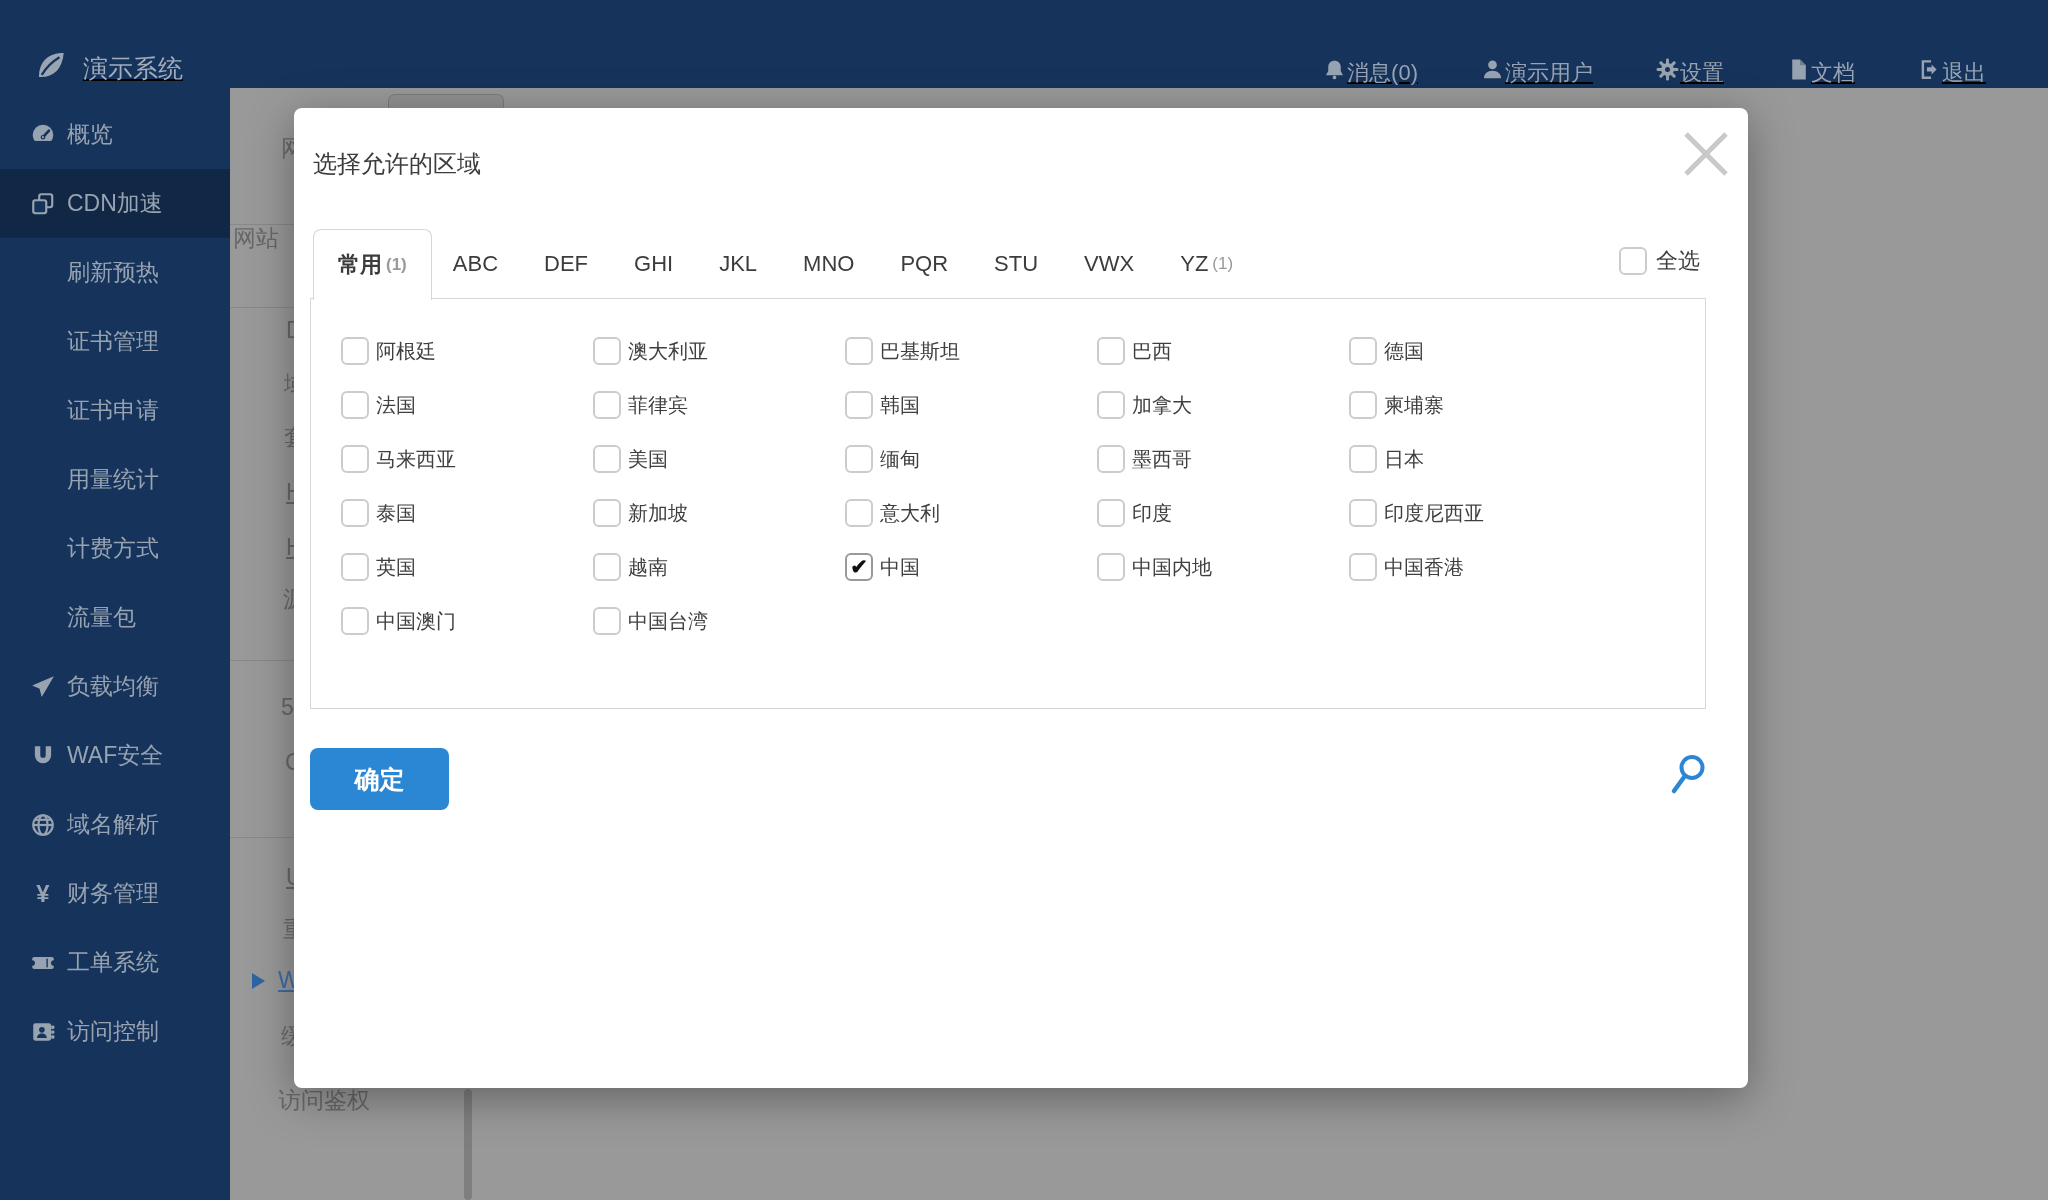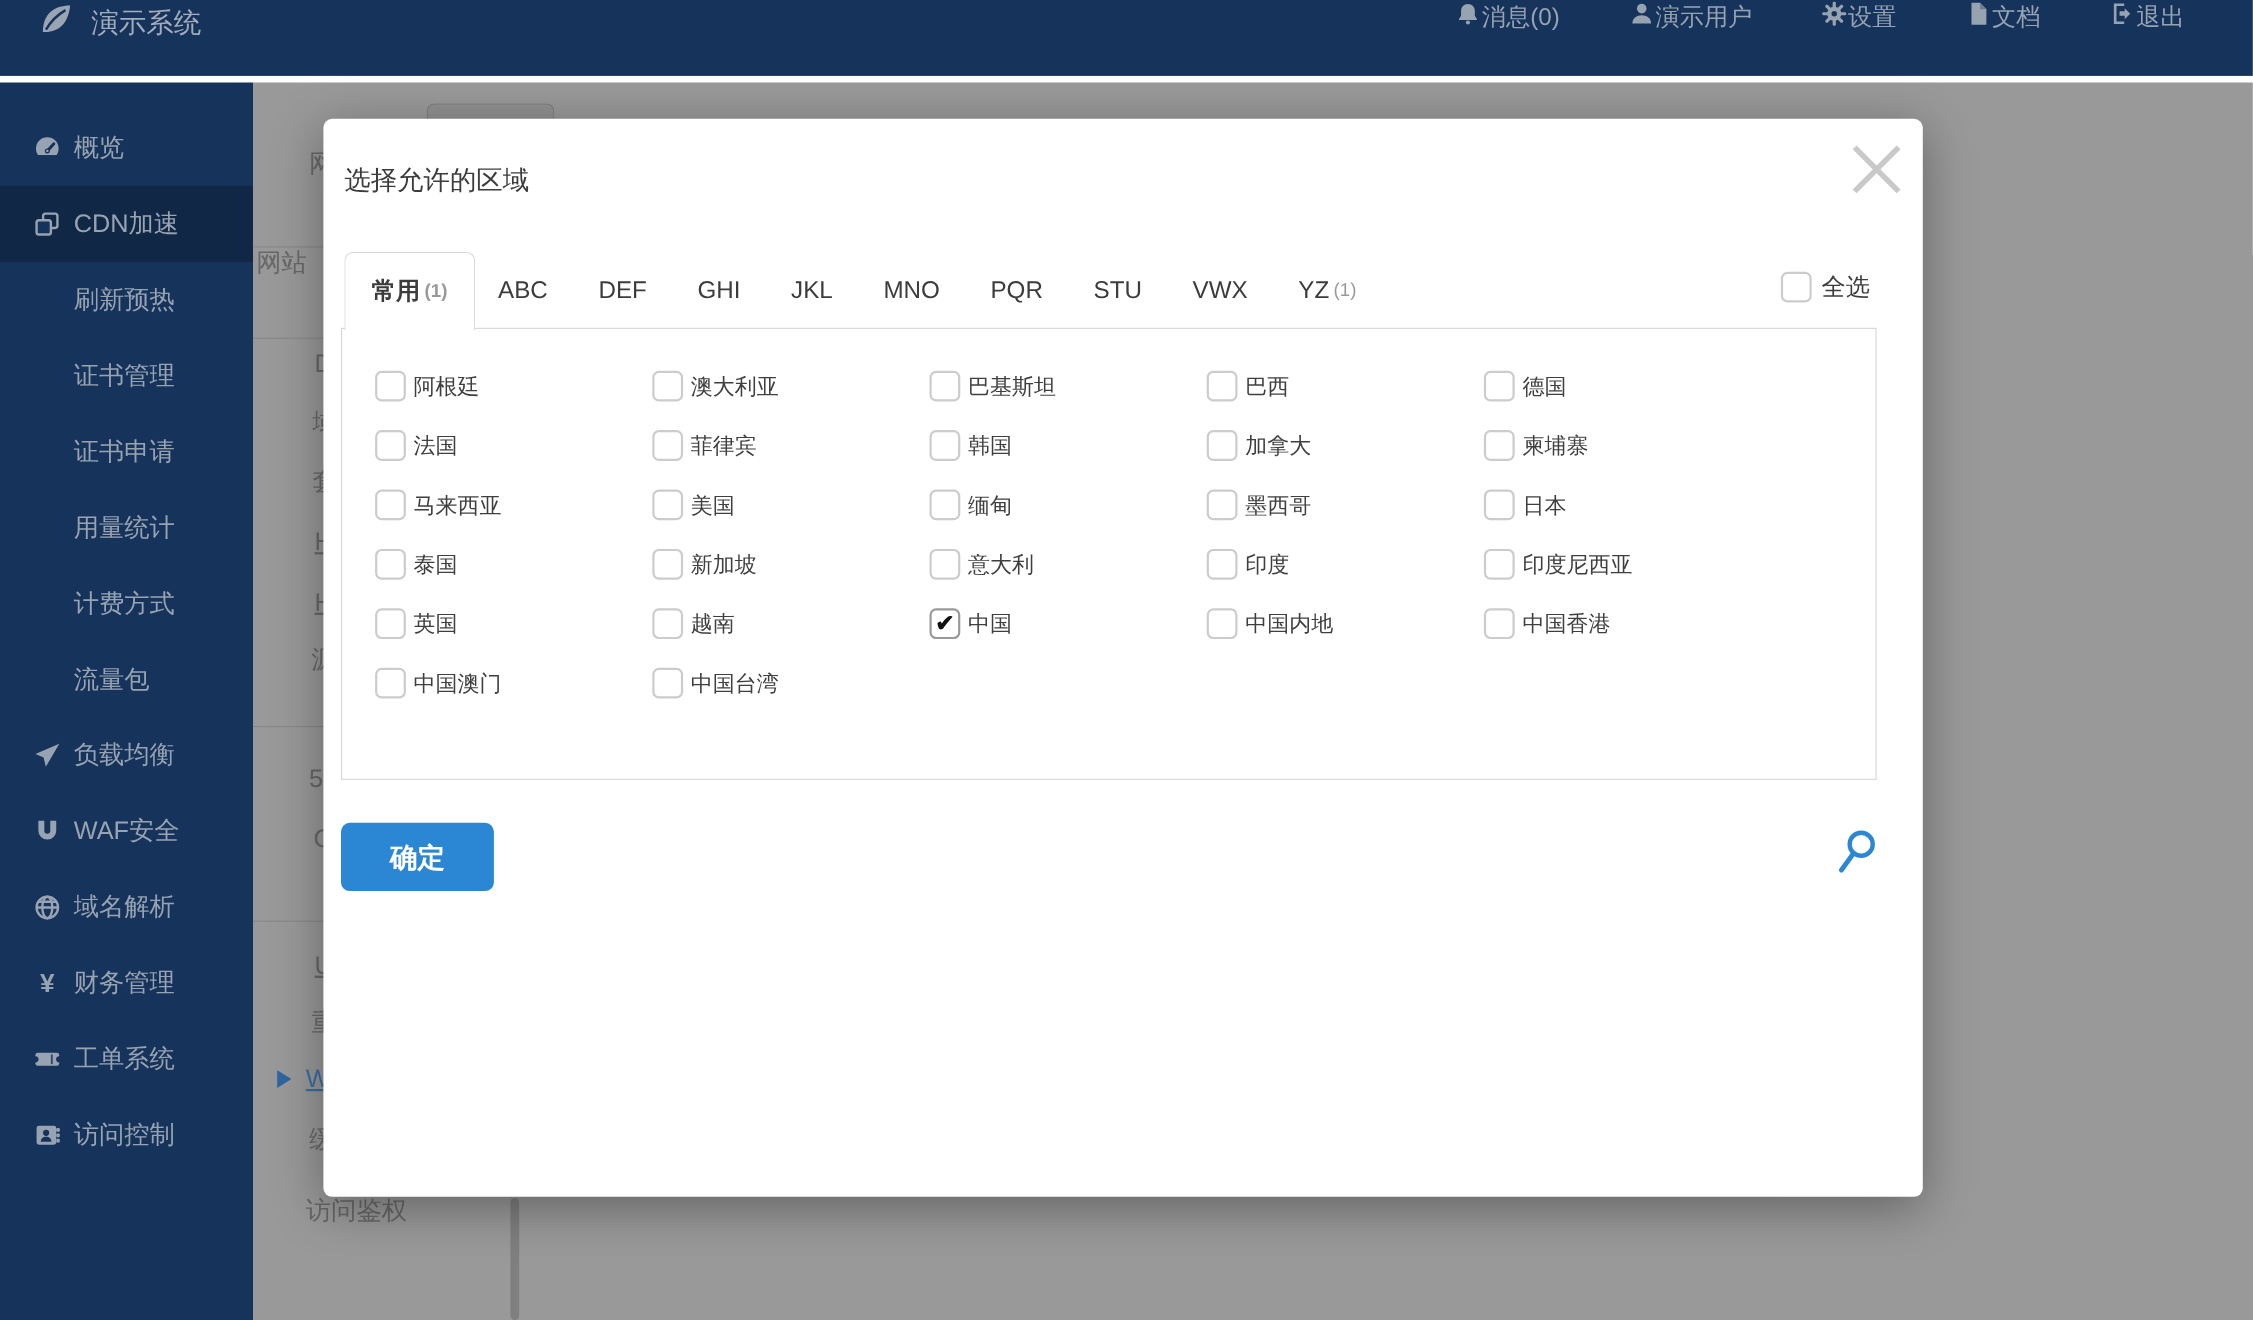--- a/index.html
+++ b/index.html
@@ -6,22 +6,22 @@
     --navy:#16335b; --navy-active:#102846; --side-text:#98a3b1;
     --overlay:#999999; --frag:#686868; --border:#d6d6d6;
     --text:#3c3c3c; --muted:#999999; --blue:#2b87d4;
   }
   *{box-sizing:border-box}
   html,body{margin:0;padding:0}
   body{width:2048px;height:1200px;position:relative;overflow:hidden;background:#fff;
        font-family:"Liberation Sans",sans-serif;}
 
   
-  .navbar{position:absolute;left:0;top:0;width:2048px;height:69px;background:var(--navy);
-          display:flex;align-items:flex-start;z-index:50;}
+  .navbar{position:absolute;left:0;top:0;width:2048px;height:88px;background:var(--navy);
+          display:flex;align-items:flex-end;z-index:50;text-decoration:underline;}
   .brand{display:flex;align-items:center;gap:15px;padding-left:34px;color:#a2acba;font-size:25px;cursor:pointer}
   .nav-right{margin-left:auto;display:flex;align-items:center;padding-right:62px}
   .nav-item{display:flex;align-items:center;margin-left:62px;color:var(--side-text);
             font-size:22px;cursor:pointer;white-space:nowrap}
 
   
   .sidebar{position:absolute;left:0;top:75px;width:230px;height:1125px;background:var(--navy);
            z-index:40;padding-top:25px}
   .side-item{height:69px;display:flex;align-items:center;color:var(--side-text);font-size:23px;
              cursor:pointer;padding-left:30px;white-space:nowrap}

